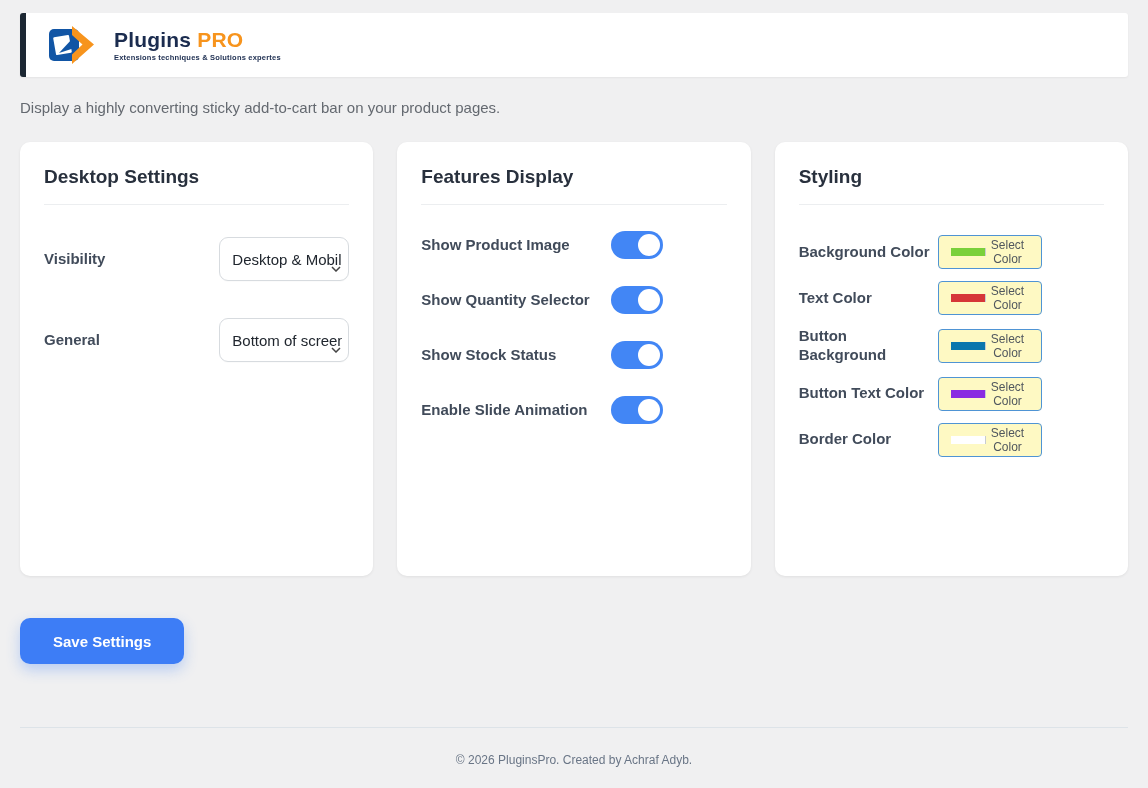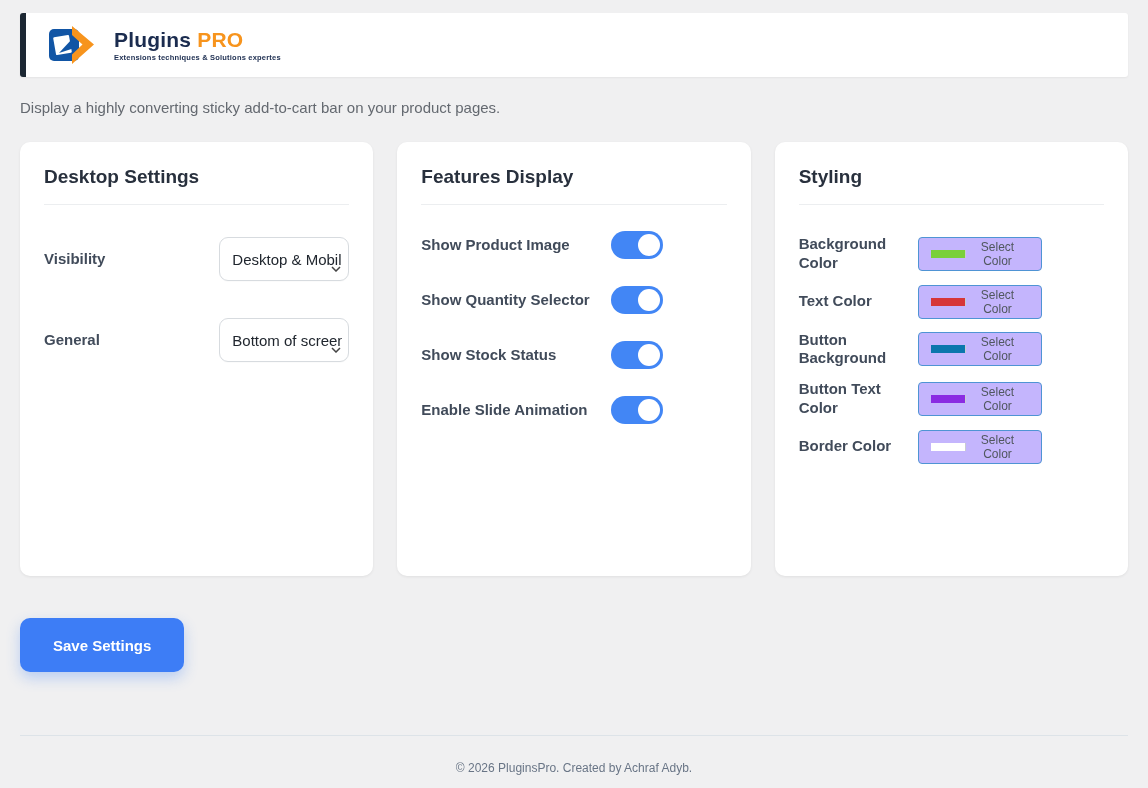--- a/index.html
+++ b/index.html
@@ -108,26 +108,26 @@
     background: #fff;
     transition: left .15s;
   }
   .toggle.on .knob { left: 27px; }
 
   
   .styling-rows { margin-top: 30px; display: flex; flex-direction: column; gap: 12px; }
   .color-btn {
     display: flex;
     align-items: stretch;
-    width: 124px;
+    width: 104px;
     height: 34px;
     border: 1px solid #4f94d4;
     border-radius: 4px;
     overflow: hidden;
-    background: #c4b5fd;
+    background: #fef9c3;
     cursor: pointer;
     padding: 12px;
     margin-right: 62px;
     flex: none;
   }
   .color-swatch { width: 35px; border-right: 1px solid #c8ccd0; flex: none; }
   .color-btn-label {
     flex: 1;
     display: flex;
     align-items: center;
@@ -137,21 +137,21 @@
     font-family: "Liberation Sans", sans-serif;
   }
 
   
   .save-btn {
     margin-top: 42px;
     background: #3d7df6;
     color: #fff;
     border: none;
     border-radius: 10px;
-    height: 54px;
+    height: 46px;
     padding: 0 33px;
     font-size: 15px;
     font-weight: bold;
     font-family: "Liberation Sans", sans-serif;
     cursor: pointer;
     box-shadow: 0 6px 14px rgba(61,125,246,.30);
   }
 
   
   .footer {

